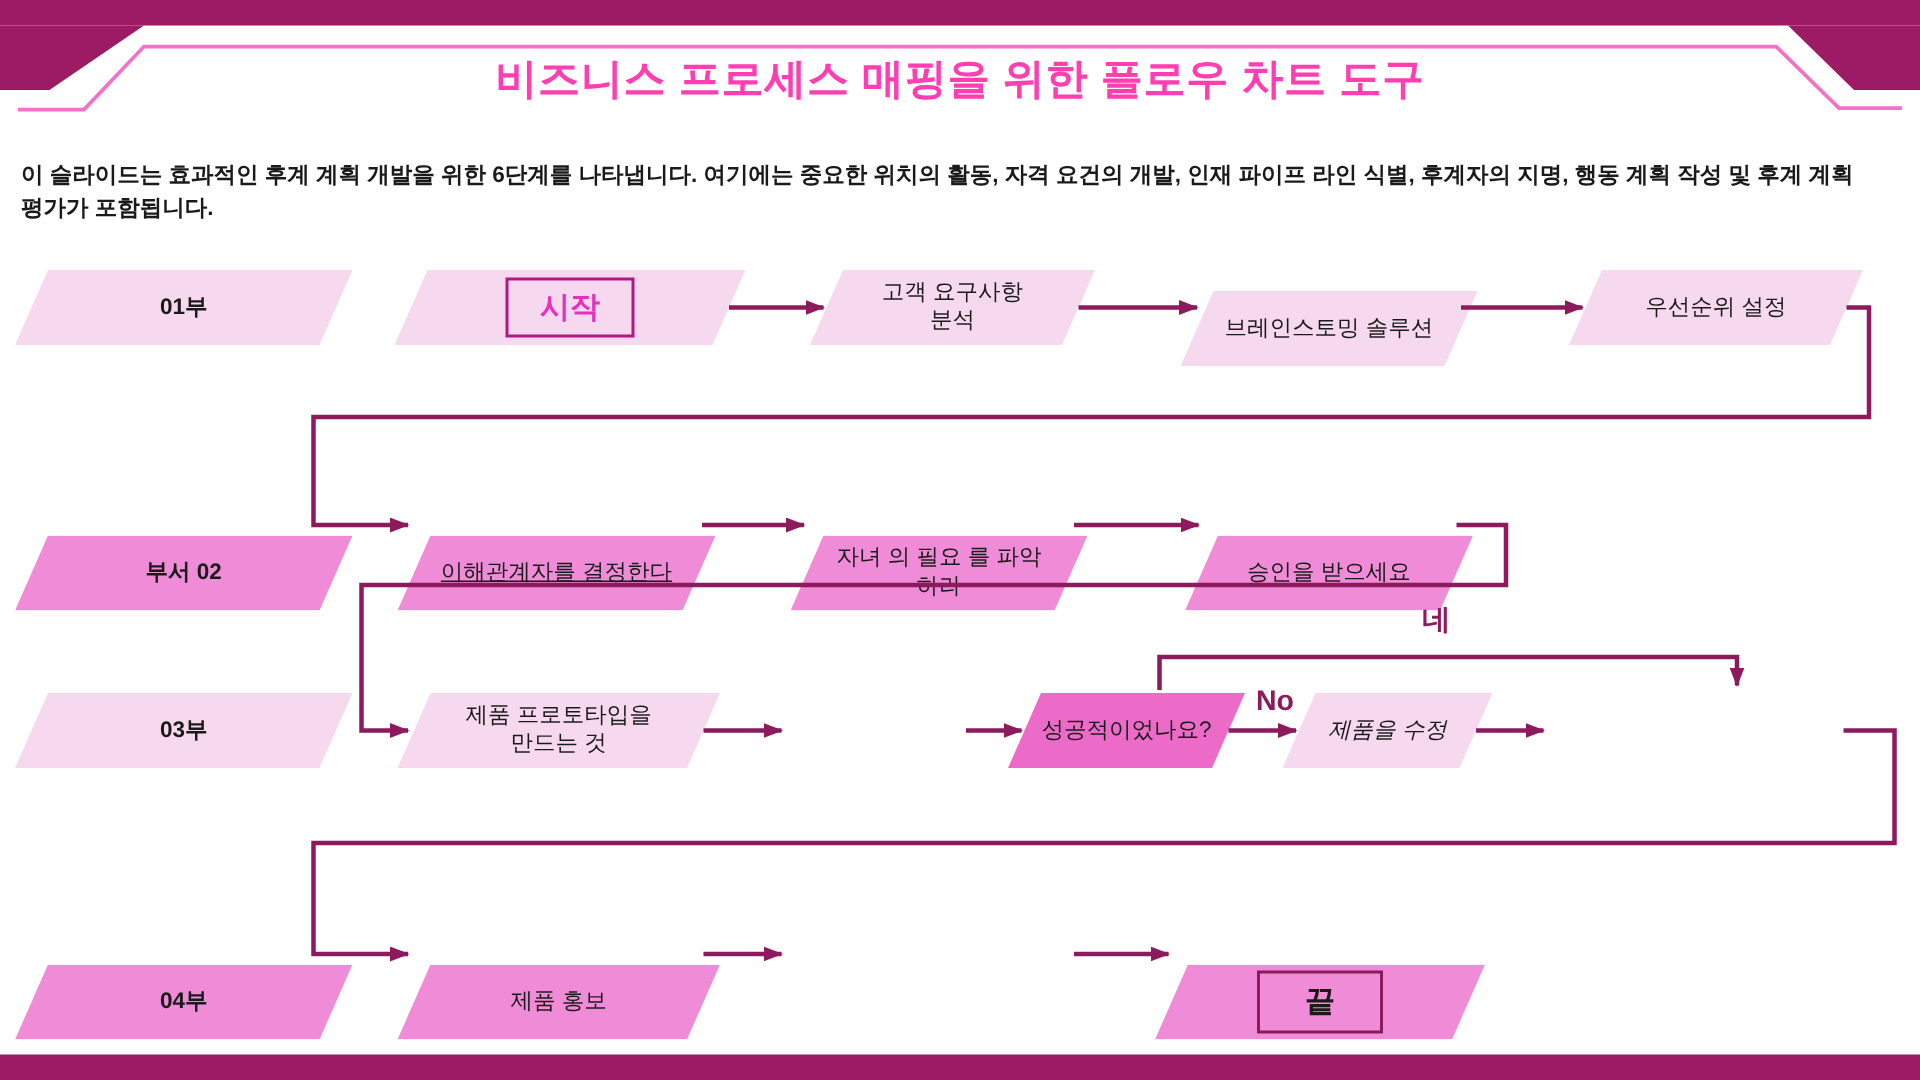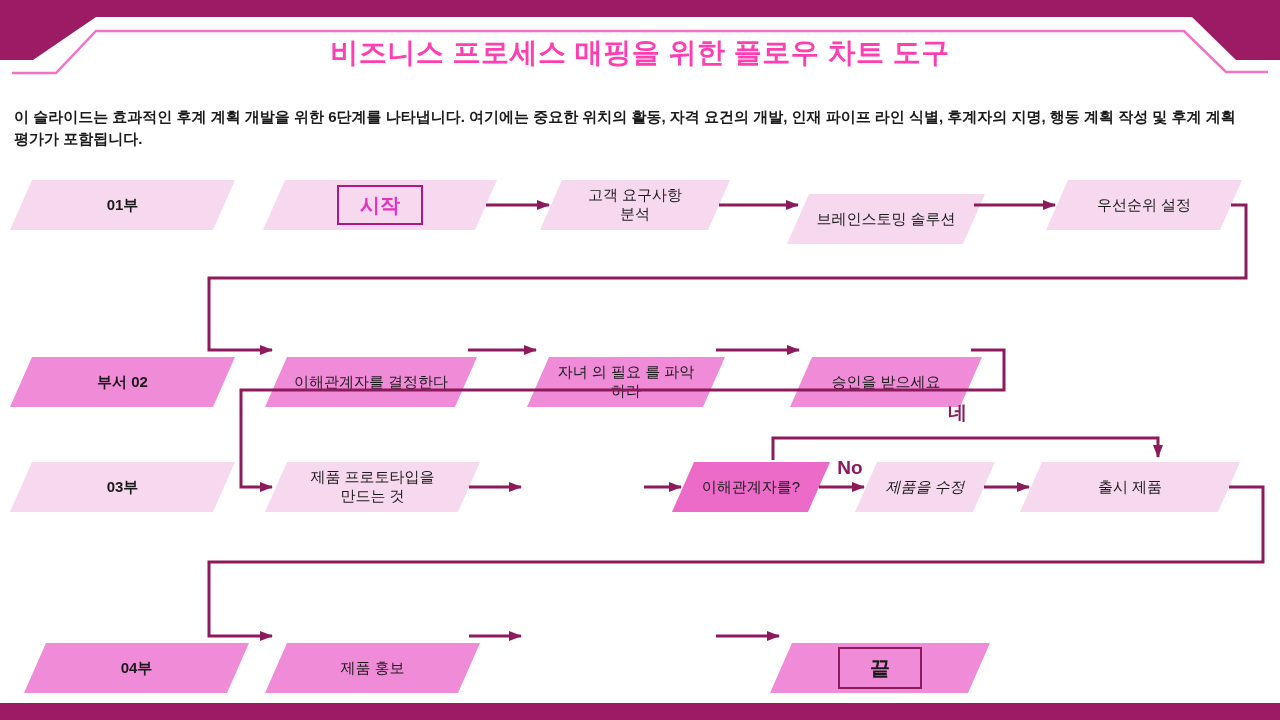--- a/index.html
+++ b/index.html
@@ -64,32 +64,31 @@
   <div class="pgram light rowlabel" style="left:10px;top:180px;width:225px;">01부</div>
   <div class="pgram light" style="left:263px;top:180px;width:234px;">
     <div class="startbox">시작</div>
   </div>
   <div class="pgram light" style="left:540px;top:180px;width:190px;">고객 요구사항
 분석</div>
   <div class="pgram light" style="left:787px;top:180px;width:198px;margin-top:14px;">브레인스토밍 솔루션</div>
   <div class="pgram light" style="left:1046px;top:180px;width:196px;">우선순위 설정</div>
 
   <div class="pgram mid rowlabel" style="left:10px;top:325px;width:225px;">부서 02</div>
-  <div class="pgram mid" style="left:265px;top:325px;width:212px;">이해관계자를 결정한다</div>
+  <div class="pgram mid" style="left:265px;top:325px;width:212px;text-decoration:underline;">이해관계자를 결정한다</div>
   <div class="pgram mid" style="left:527px;top:325px;width:198px;">자녀 의 필요 를 파악 하라</div>
   <div class="pgram mid" style="left:790px;top:325px;width:192px;">승인을 받으세요</div>
 
   <div class="pgram light rowlabel" style="left:10px;top:462px;width:225px;">03부</div>
   <div class="pgram light" style="left:265px;top:462px;width:215px;">제품 프로토타입을
 만드는 것</div>
-  <div class="pgram decision" style="left:672px;top:462px;width:158px;padding:0 20px;">이해관계자를?</div>
+  <div class="pgram decision" style="left:672px;top:462px;width:158px;padding:0 20px;">성공적이었나요?</div>
   <div class="pgram light" style="left:855px;top:462px;width:140px;font-style:italic;">제품을 수정</div>
-  <div class="pgram light" style="left:1020px;top:462px;width:220px;">출시 제품</div>
 
-  <div class="pgram mid rowlabel" style="left:24px;top:611px;width:225px;">04부</div>
+  <div class="pgram mid rowlabel" style="left:10px;top:611px;width:225px;">04부</div>
   <div class="pgram mid" style="left:265px;top:611px;width:215px;">제품 홍보</div>
   <div class="pgram mid" style="left:770px;top:611px;width:220px;">
     <div class="endbox">끝</div>
   </div>
 
   <svg class="wires" viewBox="0 0 1280 720">
     <defs>
       <marker id="arr" markerUnits="userSpaceOnUse" markerWidth="14" markerHeight="12" refX="12" refY="5" orient="auto">
         <path d="M0,0 L13,5 L0,10 Z" style="fill:var(--line-magenta,#8c1a5c);stroke:none;"></path>
       </marker>

